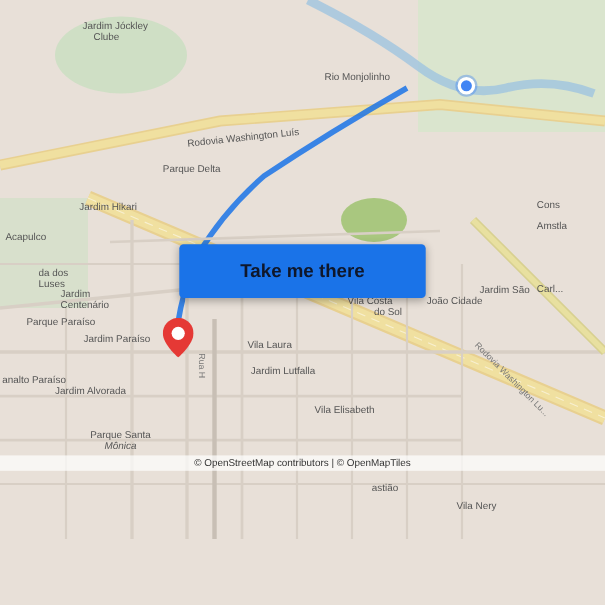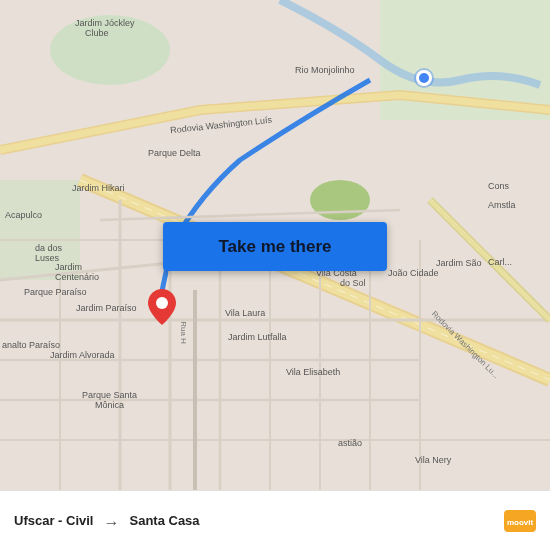--- a/index.html
+++ b/index.html
@@ -221,48 +221,36 @@
     <div class="map-label" style="top:258px; left:388px;padding-left:48px;">Jardim São</div>
     <div class="map-label" style="top:268px; left:388px;">João Cidade</div>
     <div class="map-label" style="top:287px; left:24px;">Parque Paraíso</div>
     <div class="map-label" style="top:303px; left:76px;">Jardim Paraíso</div>
     <div class="map-label" style="top:308px; left:225px;">Vila Laura</div>
     <div class="map-label" style="top:332px; left:228px;">Jardim Lutfalla</div>
     <div class="map-label" style="top:340px; left:2px;">analto Paraíso</div>
     <div class="map-label" style="top:350px; left:2px;margin-left:48px;">Jardim Alvorada</div>
     <div class="map-label" style="top:367px; left:286px;">Vila Elisabeth</div>
     <div class="map-label" style="top:390px; left:82px;">Parque Santa</div>
-    <div class="map-label" style="top:400px; left:95px;">Mônica</div>
+    <div class="map-label" style="top:400px; left:95px;font-style:italic;">Mônica</div>
     <div class="map-label" style="top:438px; left:338px;">astião</div>
     <div class="map-label" style="top:455px; left:415px;">Vila Nery</div>
     <div class="map-label" style="top:181px; left:488px;">Cons</div>
     <div class="map-label" style="top:200px; left:488px;">Amstla</div>
     <div class="map-label" style="top:210px; left:488px;margin-top:47px;">Carl...</div>
     <div class="road-label" style="top:308px; left:433px; transform:rotate(45deg);">Rodovia Washington Lu...</div>
     <div class="road-label" style="top:328px; left:183px; transform:rotate(90deg) translateX(-50%);">Rua H</div>
 
     <div class="blue-dot"></div>
 
     <button class="take-me-there-btn">Take me there</button>
 
     <div class="location-pin">
       <svg viewBox="0 0 28 36" xmlns="http://www.w3.org/2000/svg">
         <path d="M14 0 C6.268 0 0 6.268 0 14 C0 24 14 36 14 36 C14 36 28 24 28 14 C28 6.268 21.732 0 14 0 Z" fill="#e53935"></path>
         <circle cx="14" cy="14" r="6" fill="white"></circle>
       </svg>
     </div>
 
+    <div class="attribution">© OpenStreetMap contributors | © OpenMapTiles</div>
   </div>
 
-  <div class="bottom-bar">
-    <span class="route-from">Ufscar - Civil</span>
-    <span class="arrow-icon">→</span>
-    <span class="route-to">Santa Casa</span>
-    <div class="moovit-logo">
-      <div class="moovit-icon">
-        <svg width="28" height="20" viewBox="0 0 28 20" xmlns="http://www.w3.org/2000/svg">
-          <rect width="28" height="20" rx="3" fill="#f5a623"></rect>
-          <text x="14" y="14" text-anchor="middle" fill="white" font-size="8" font-weight="bold" font-family="Arial">moovit</text>
-        </svg>
-      </div>
-    </div>
-  </div>
 </div>
 
 </body></html>

